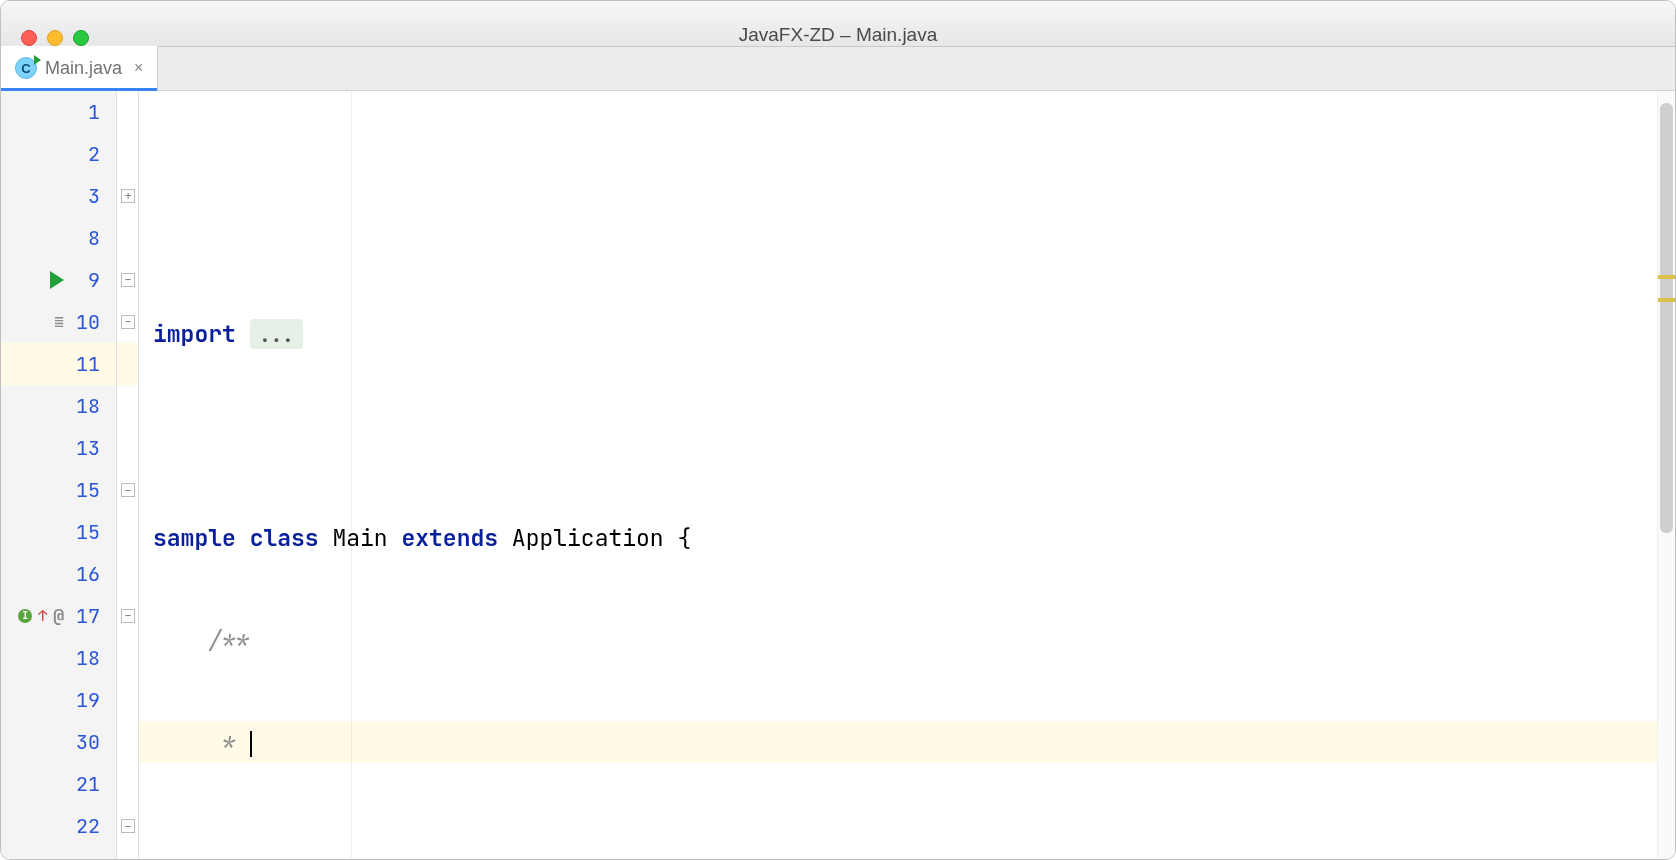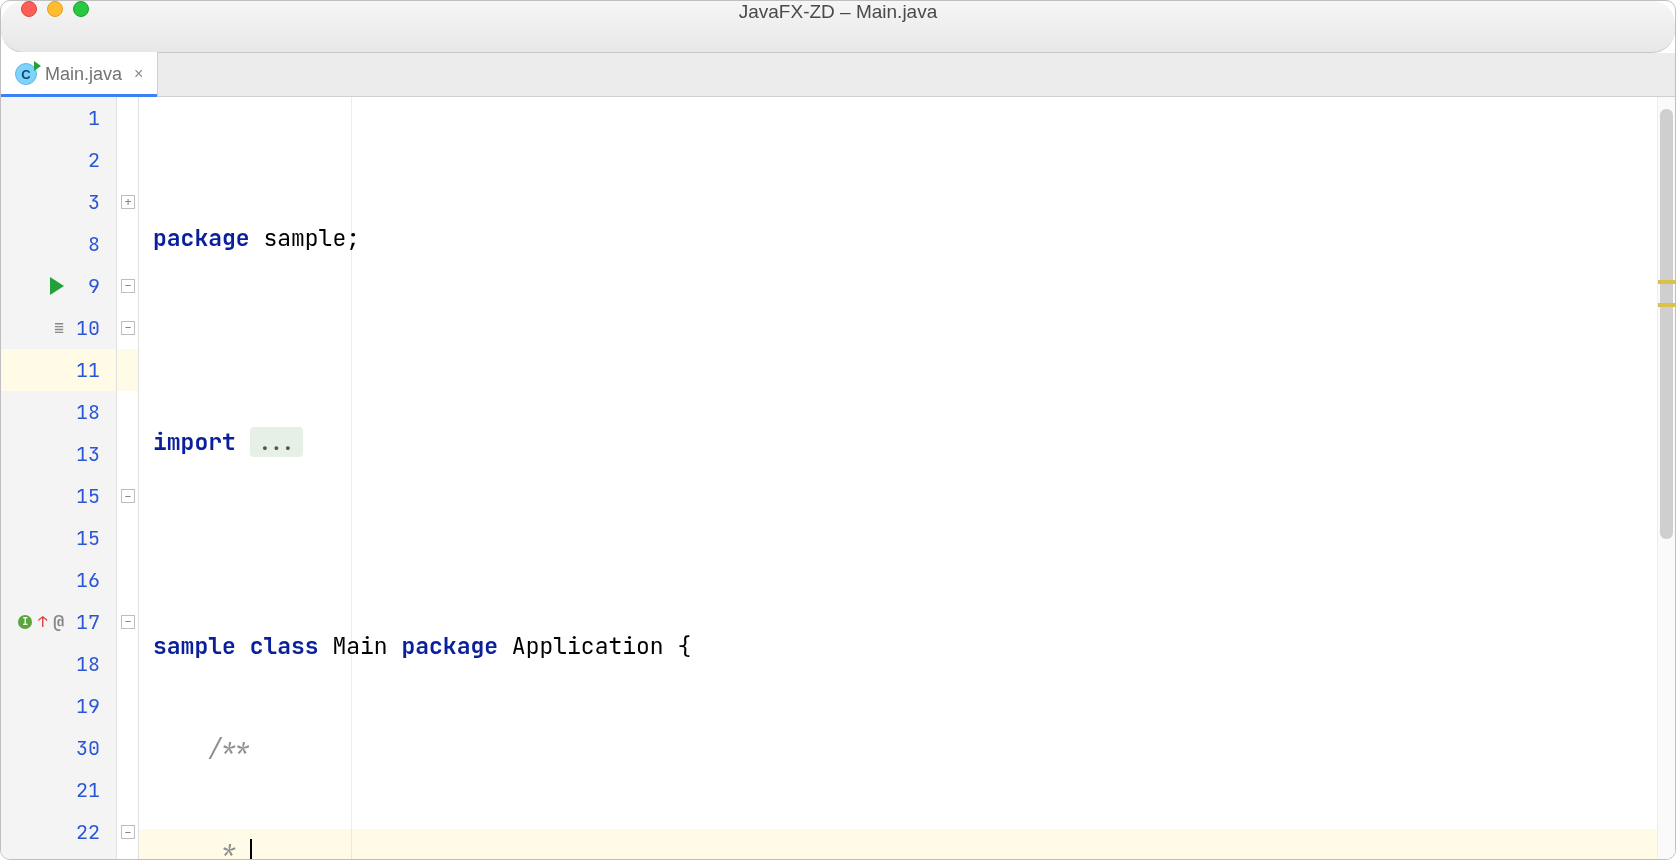--- a/index.html
+++ b/index.html
@@ -11,27 +11,26 @@
     height: 860px;
     overflow: hidden;
     border: 1px solid #bfbfbf;
     border-radius: 10px;
     display: flex;
     flex-direction: column;
   }
 
   
   .titlebar {
-    height: 52px;
+    height: 46px;
     background: linear-gradient(#f6f6f6, #e7e7e7);
     border-bottom: 1px solid #c9c9c9;
     display: flex;
-    align-items: flex-start;
+    align-items: flex-end;
     position: relative;
-    border-radius: 23px;
   }
   .traffic { display: flex; gap: 10px; padding-left: 20px; }
   .dot { width: 16px; height: 16px; border-radius: 50%; }
   .dot.red    { background:#ff5f57; border:1px solid #e24238; }
   .dot.yellow { background:#febc2e; border:1px solid #dfa023; }
   .dot.green  { background:#28c840; border:1px solid #1ba125; }
   .title { position:absolute; left:0; right:0; text-align:center;
            font-size:19px; color:#4a4a4a; font-weight:400; }
 
   
@@ -276,25 +275,24 @@
       <div class="row"></div>
       <div class="row"></div>
     <div class="row">
         <span class="fold-minus" style="transform:rotate(180deg)"></span>
       </div>
   </div>
 
   <div class="code">
     <div class="vguide"></div>
 
-    <div class="row"><span class="kw">package</span><span> sample;</span></div>
     <div class="row"></div>
     <div class="row"><span class="kw">import</span> <span class="imp-fold">...</span></div>
     <div class="row"></div>
-    <div class="row"><span class="kw">sample</span> <span class="kw">class</span><span> Main </span><span class="kw">package</span><span> Application {</span></div>
+    <div class="row"><span class="kw">sample</span> <span class="kw">class</span><span> Main </span><span class="kw">extends</span><span> Application {</span></div>
     <div class="row">    <span class="cmt">/**</span></div>
     <div class="row hl-row">    <span class="cmt"><span> * </span></span><span class="caret"></span></div>
     
     
     
     
     
     
     
     

